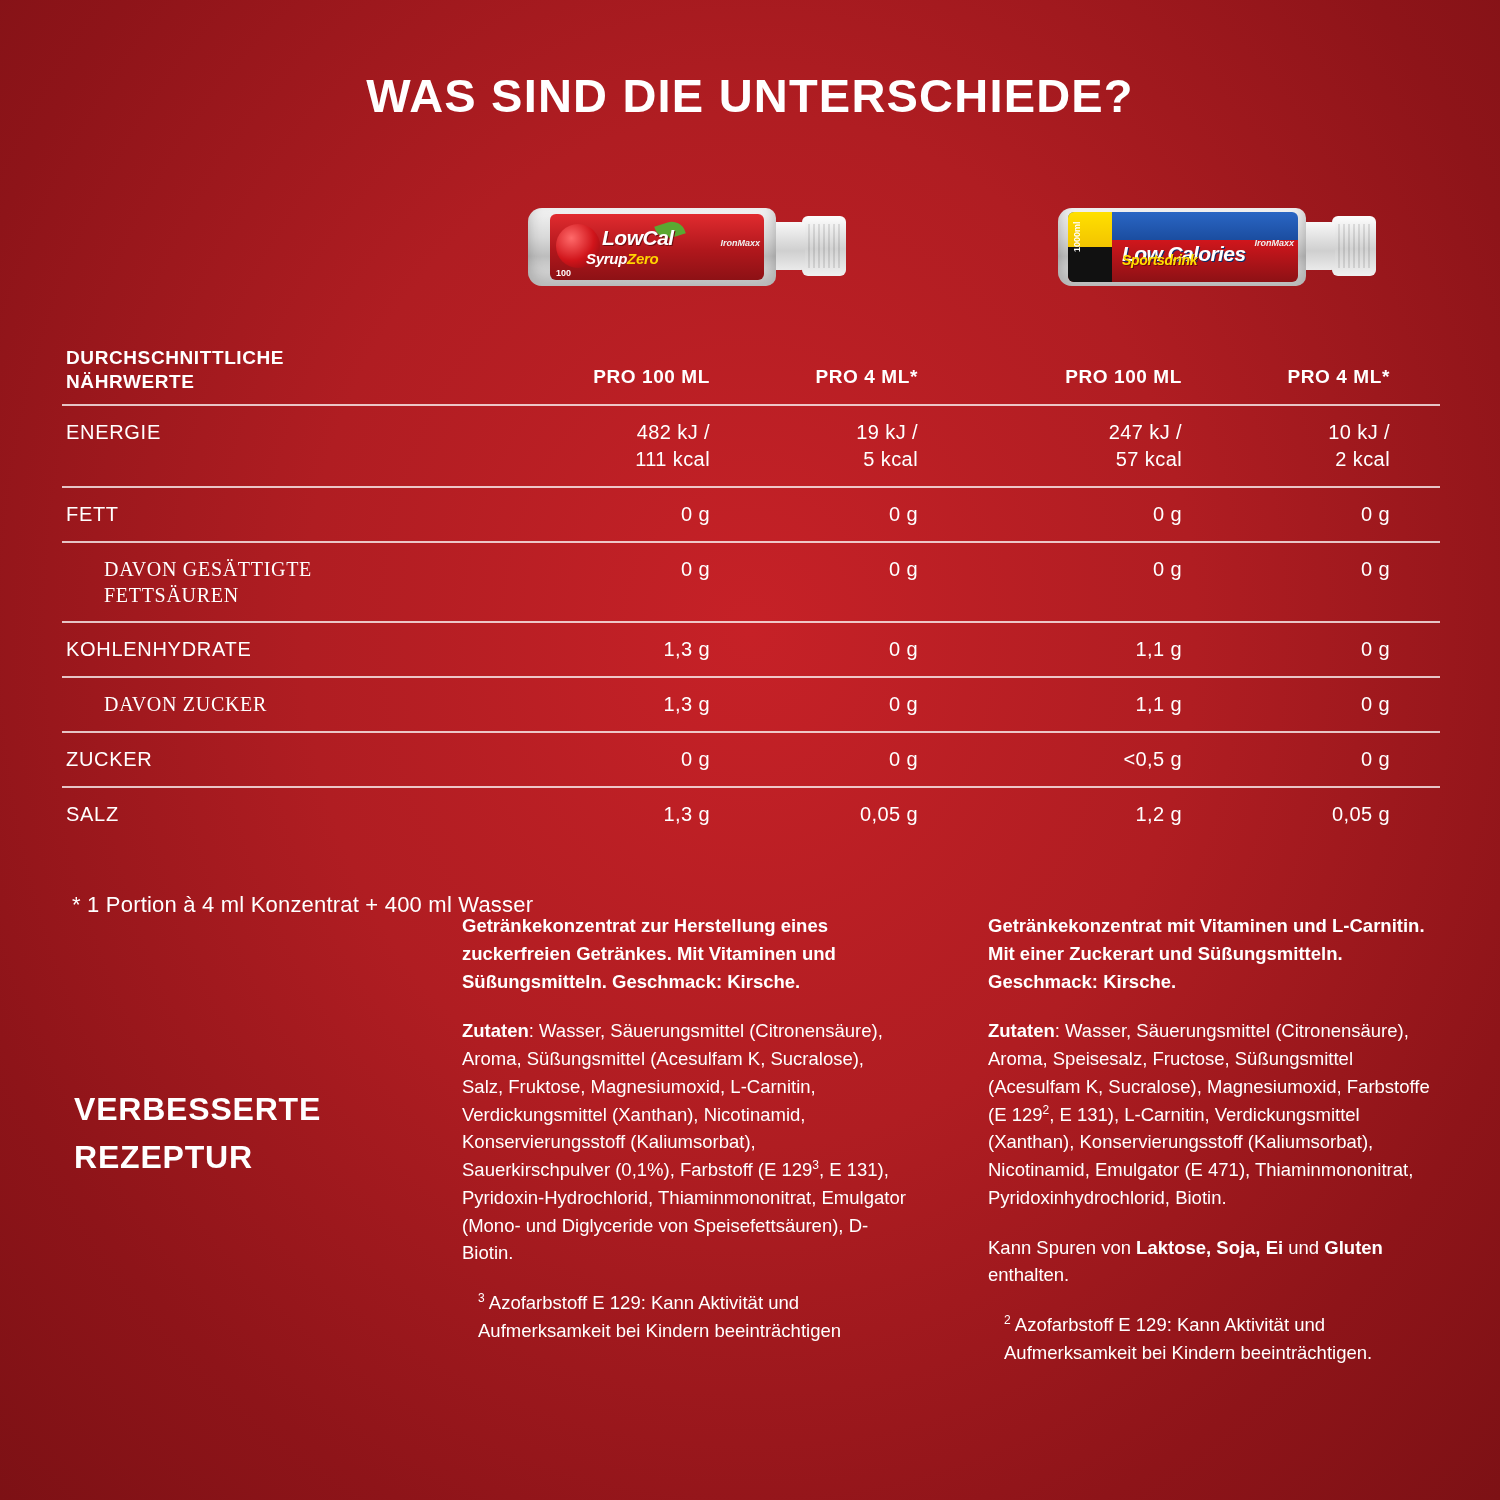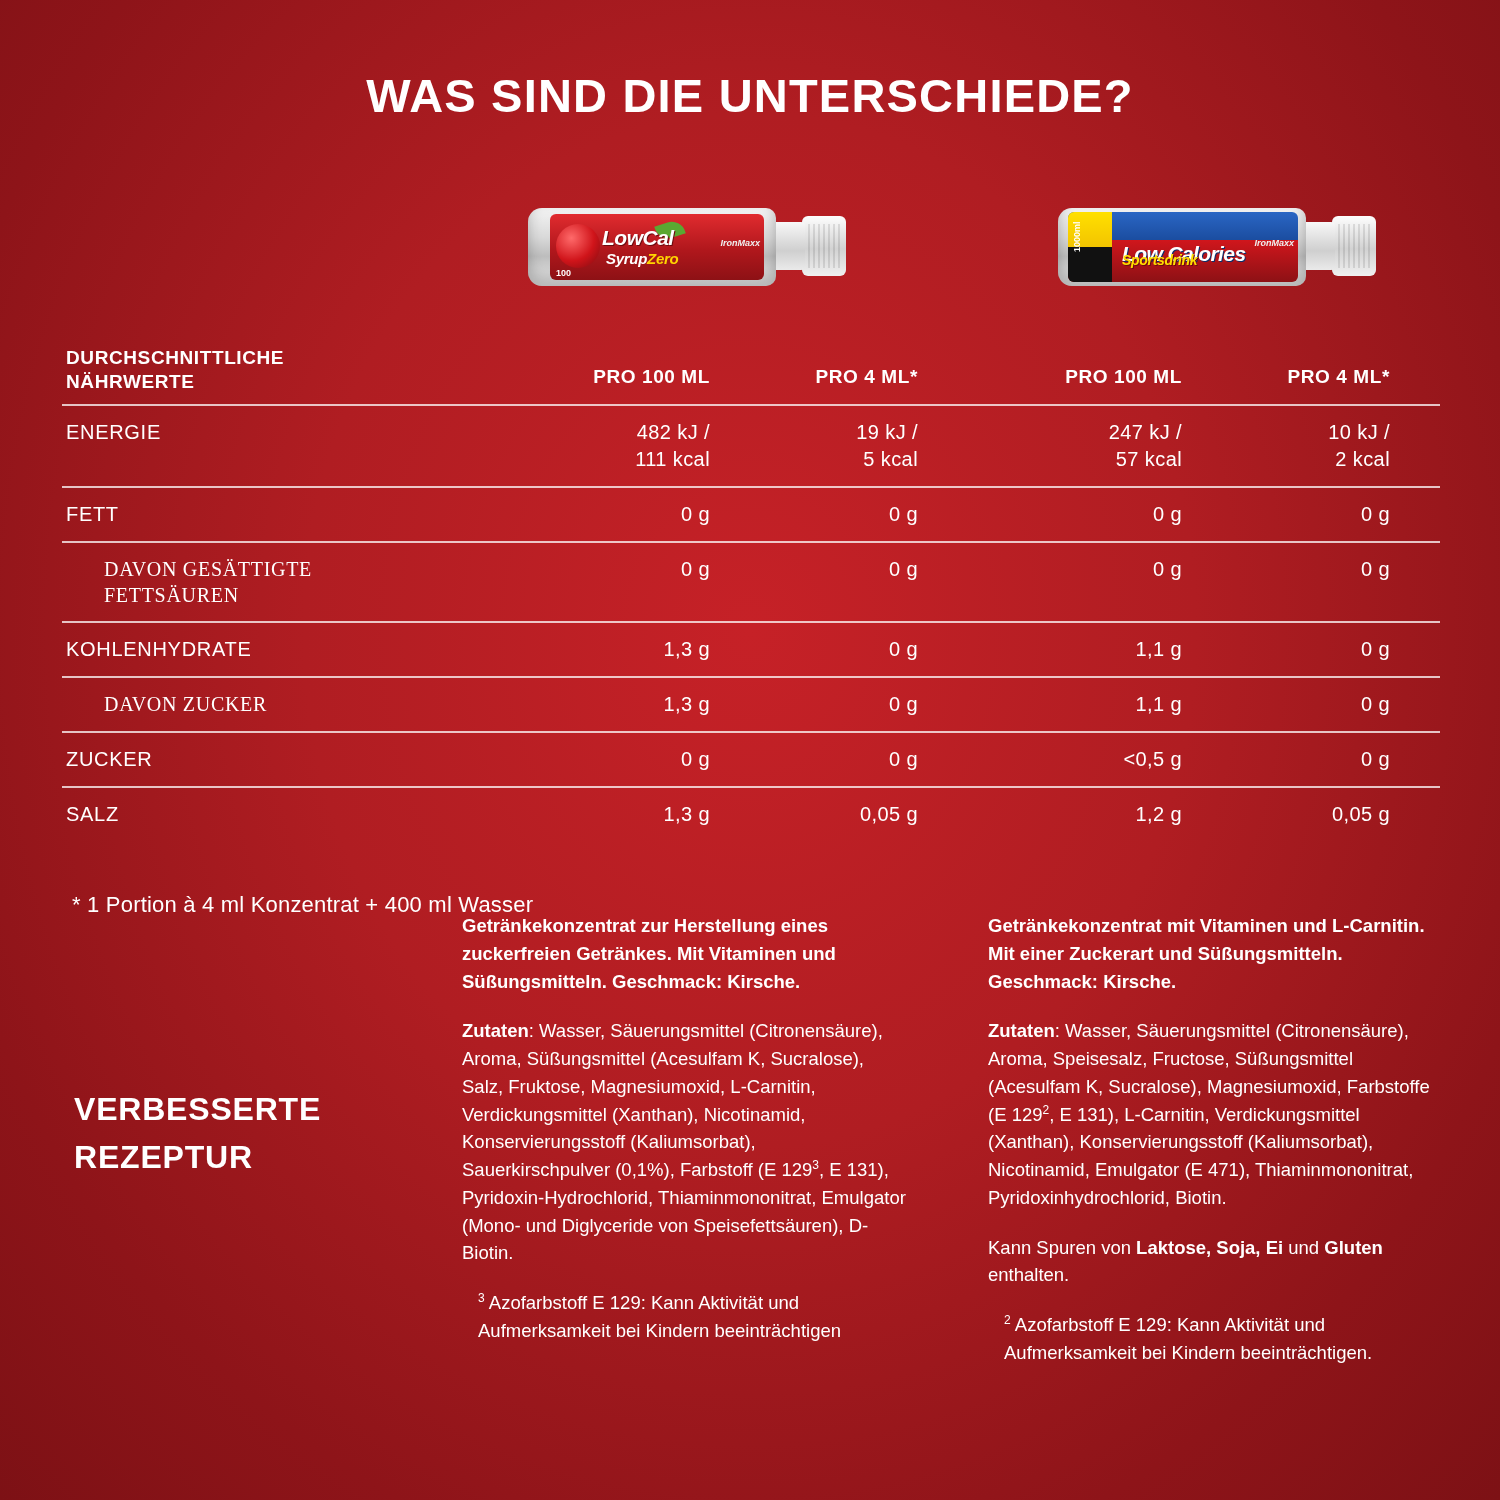--- a/index.html
+++ b/index.html
@@ -113,21 +113,21 @@
     left: 52px; top: 12px;
     font-size: 21px;
     font-weight: bold;
     font-style: italic;
     color: #ffffff;
     letter-spacing: -.5px;
     text-shadow: 1px 1px 0 #6d0b0f;
   }
   .label-a .txt2 {
     position: absolute;
-    left: 56px; top: 36px;
+    left: 36px; top: 36px;
     font-size: 15px;
     font-weight: bold;
     font-style: italic;
     color: #ffffff;
     letter-spacing: -.3px;
   }
   .label-a .txt2 .zero {
     color: #ffd400;
   }
   .label-a .badge {

